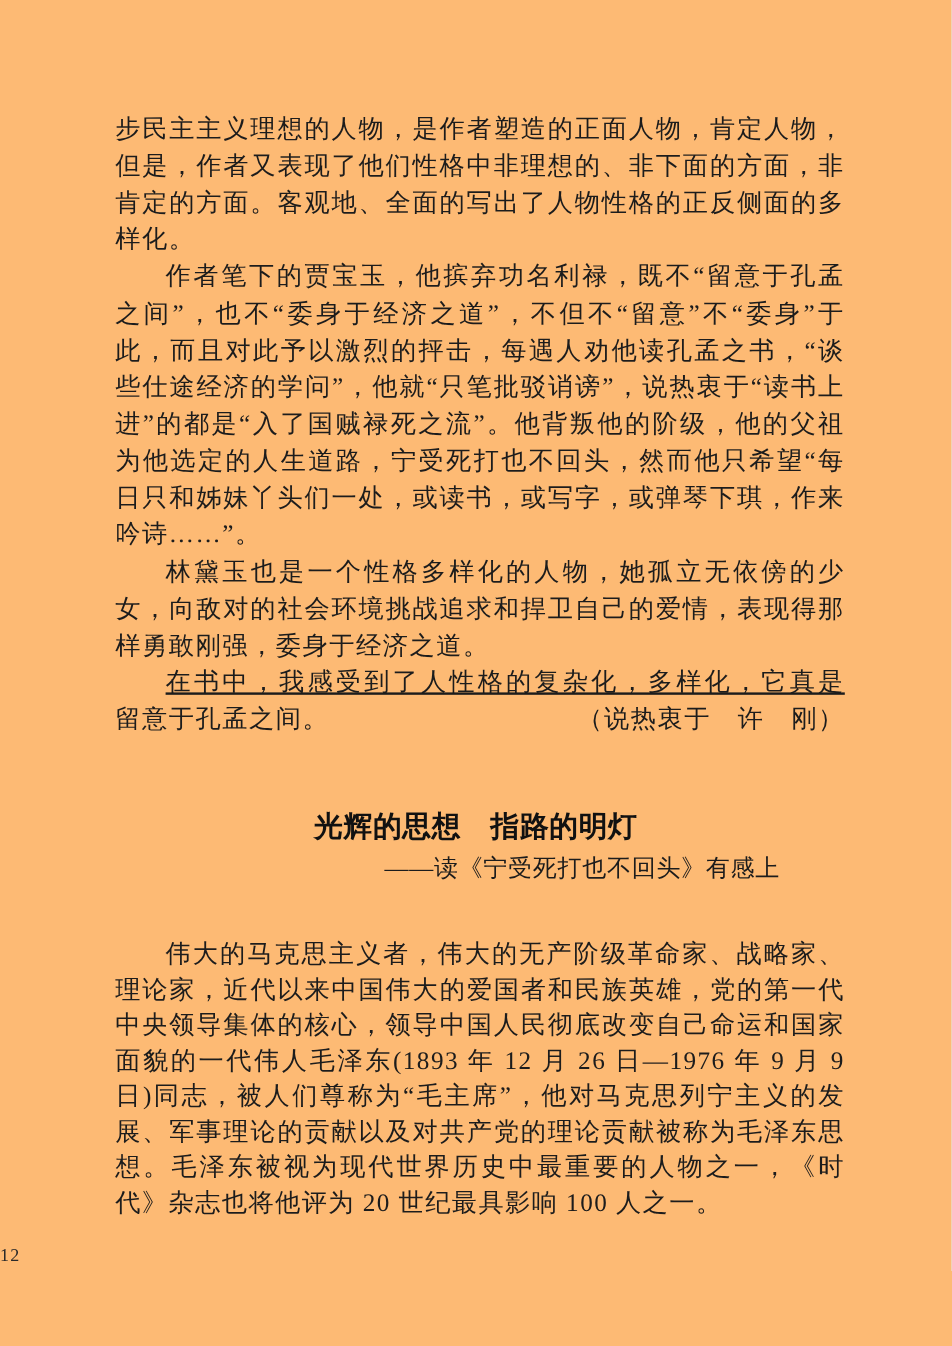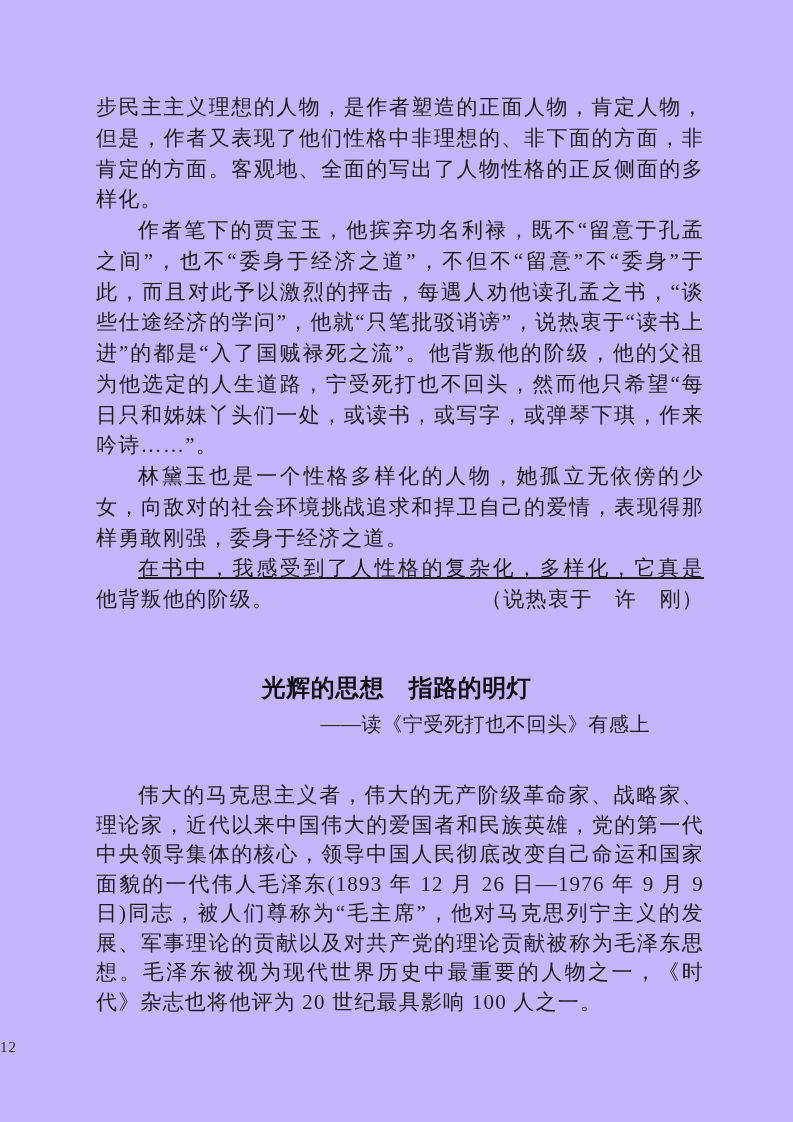--- a/index.html
+++ b/index.html
@@ -1,21 +1,21 @@
 <!DOCTYPE html>
 <html><head>
 <meta charset="utf-8">
 <style>
   html, body { margin: 0; padding: 0; background: #e8e8e8; }
   .page {
     position: relative;
     width: 793px;
     height: 1122px;
     margin: 0 auto;
-    background: #c4b5fd;
+    background: #fdba74;
     overflow: hidden;
     font-family: "Liberation Serif", serif;
     color: #1c1c1c;
   }
   .article1 {
     position: absolute;
     left: 96px;
     top: 92px;
     width: 608px;
   }
@@ -38,21 +38,21 @@
     letter-spacing: 1.3px;
   }
   .closing-text { white-space: nowrap; }
   .attribution { white-space: nowrap; }
   .essay-title {
     position: absolute;
     left: 0;
     top: 676px;
     width: 793px;
     text-align: center;
-    font-family: Liberation Mono, monospace;
+    font-family: Liberation Sans, sans-serif;
     font-weight: 700;
     font-size: 24px;
     line-height: 28px;
     letter-spacing: 0.5px;
     color: #111111;
     margin: 0;
   }
   .essay-subtitle {
     position: absolute;
     right: 143px;
@@ -87,21 +87,21 @@
 <body>
 
 <div class="page">
 
   <div class="article1">
     <p class="body-para">步民主主义理想的人物，是作者塑造的正面人物，肯定人物，但是，作者又表现了他们性格中非理想的、非下面的方面，非肯定的方面。客观地、全面的写出了人物性格的正反侧面的多样化。</p>
     <p class="body-para indent">作者笔下的贾宝玉，他摈弃功名利禄，既不“留意于孔孟之间”，也不“委身于经济之道”，不但不“留意”不“委身”于此，而且对此予以激烈的抨击，每遇人劝他读孔孟之书，“谈些仕途经济的学问”，他就“只笔批驳诮谤”，说热衷于“读书上进”的都是“入了国贼禄死之流”。他背叛他的阶级，他的父祖为他选定的人生道路，宁受死打也不回头，然而他只希望“每日只和姊妹丫头们一处，或读书，或写字，或弹琴下琪，作来吟诗……”。</p>
     <p class="body-para indent">林黛玉也是一个性格多样化的人物，她孤立无依傍的少女，向敌对的社会环境挑战追求和捍卫自己的爱情，表现得那样勇敢刚强，委身于经济之道。</p>
     <p class="body-para indent force-justify">在书中，我感受到了人性格的复杂化，多样化，它真是</p>
     <div class="closing-row">
-      <span class="closing-text">他背叛他的阶级。</span>
+      <span class="closing-text">留意于孔孟之间。</span>
       <span class="attribution">（说热衷于　许　刚）</span>
     </div>
   </div>
 
   <h1 class="essay-title">光辉的思想　指路的明灯</h1>
 
   <div class="essay-subtitle">——读《宁受死打也不回头》有感上</div>
 
   <div class="article2">
     <p class="body-para indent">伟大的马克思主义者，伟大的无产阶级革命家、战略家、理论家，近代以来中国伟大的爱国者和民族英雄，党的第一代中央领导集体的核心，领导中国人民彻底改变自己命运和国家面貌的一代伟人毛泽东(1893 年 12 月 26 日—1976 年 9 月 9 日)同志，被人们尊称为“毛主席”，他对马克思列宁主义的发展、军事理论的贡献以及对共产党的理论贡献被称为毛泽东思想。毛泽东被视为现代世界历史中最重要的人物之一，《时代》杂志也将他评为 20 世纪最具影响 100 人之一。</p>

